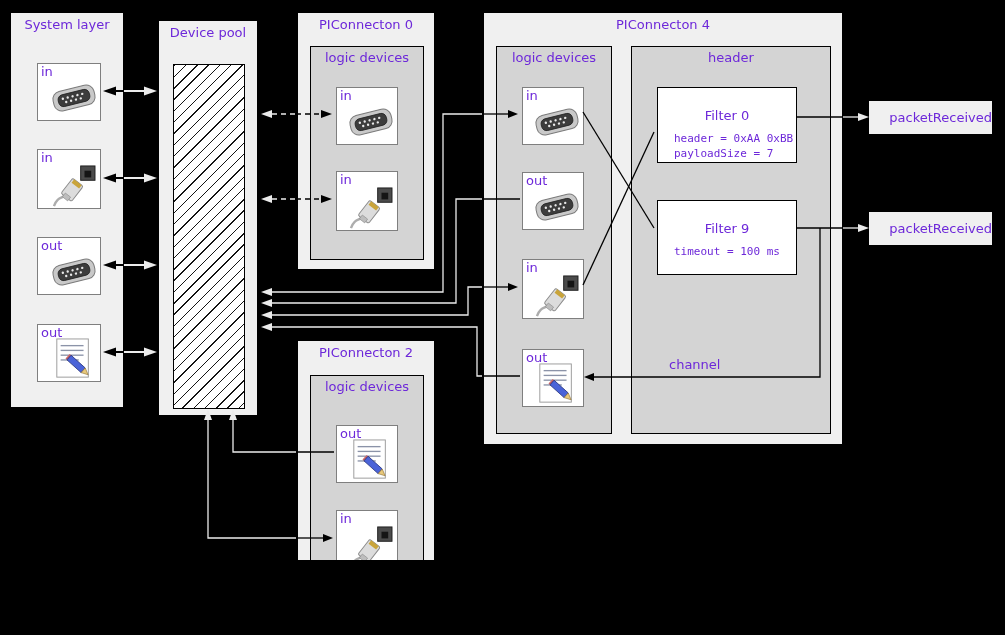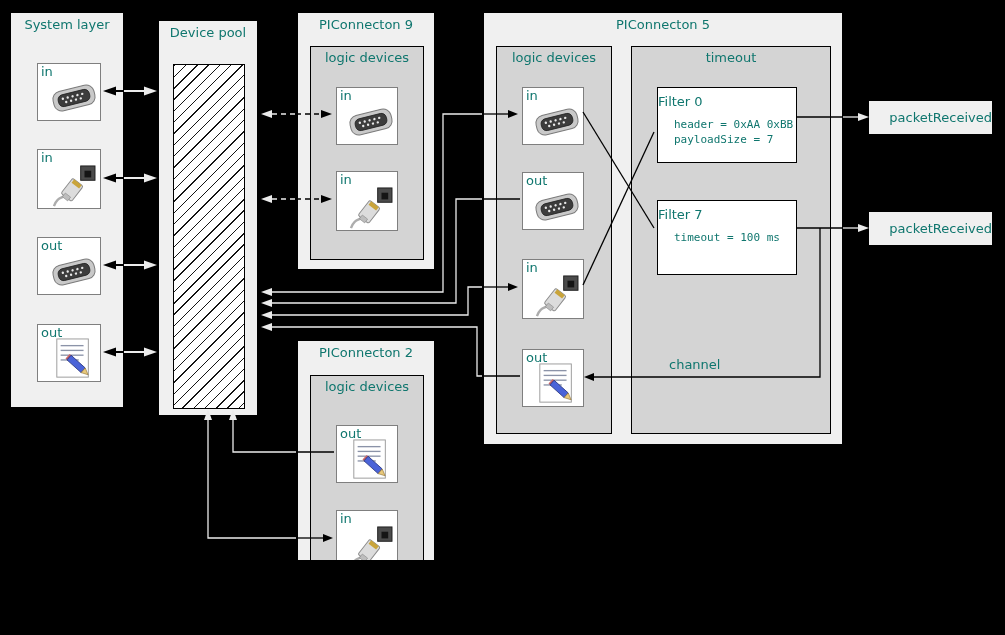--- a/index.html
+++ b/index.html
@@ -1,29 +1,29 @@
 <!DOCTYPE html>
 <html><head>
 <meta charset="utf-8">
 <style>
   html,body { margin:0; padding:0; background:#000; }
   #canvas {
     position:relative; width:1005px; height:560px; background:#000000;
-    font-family:"DejaVu Sans","Liberation Sans",sans-serif; color:#0f766e;
+    font-family:"DejaVu Sans","Liberation Sans",sans-serif; color:#6d28d9;
     overflow:hidden;
   }
   .panel { position:absolute; background:#f0f0f0; border:1px solid #000; box-sizing:border-box; }
   .panel-title { text-align:center; margin-top:4px; font-size:13px; white-space:nowrap; }
   .inner { position:absolute; background:#d4d4d4; border:1px solid #000; box-sizing:border-box; }
   .inner-title { text-align:center; margin-top:3px; font-size:13px; }
   .device { position:absolute; background:#fff; border:1px solid #7f7f7f; box-sizing:border-box; }
   .dev-label { position:absolute; top:0px; left:3px; font-size:13px;text-align:right; }
   .dev-icon { position:absolute; right:1px; bottom:1px; width:50px; height:42px; }
   .filter { position:absolute; width:140px; background:#fff; border:1px solid #000; box-sizing:border-box; }
-  .filter-title { text-align:left; font-size:13px; margin-top:6px; margin-bottom:9px; }
+  .filter-title { text-align:center; font-size:13px; margin-top:20px; margin-bottom:9px; }
   .filter-param { font-family:"DejaVu Sans Mono","Liberation Mono",monospace; font-size:11px; margin:2px 0 0 16px; white-space:nowrap; }
   .channel-label { position:absolute; font-size:13px; text-align:left; width:100px; }
   .event-box { position:absolute; left:868px; width:125px; height:35px; background:#f0f0f0;
     border:1px solid #000; box-sizing:border-box; text-align:right; line-height:33px; font-size:13px; }
   #hatch {
     position:absolute; left:14px; top:43px; width:72px; height:345px;
     border:1px solid #000; box-sizing:border-box;
     background-color:#fff;
     background-image:repeating-linear-gradient(135deg,#141414 0px,#141414 1px,transparent 1px,transparent 8px);
   }
@@ -103,21 +103,21 @@
         </svg>
     </div>
   </div>
 
   <div class="panel" id="pool" style="left:158px;top:20px;width:100px;height:396px">
     <div class="panel-title">Device pool</div>
     <div id="hatch"></div>
   </div>
 
   <div class="panel" id="p0" style="left:297px;top:12px;width:138px;height:258px">
-    <div class="panel-title">PIConnecton 9</div>
+    <div class="panel-title">PIConnecton 0</div>
     <div class="inner" style="left:12px;top:33px;width:114px;height:214px">
       <div class="inner-title">logic devices</div>
       <div class="device" style="left:25px;top:40px;width:62px;height:58px">
         <span class="dev-label">in</span>
         <svg class="dev-icon" viewBox="0 0 48 42">
             <use href="#sym-serial"></use>
           </svg>
       </div>
       <div class="device" style="left:25px;top:124px;width:62px;height:60px">
         <span class="dev-label">in</span>
@@ -141,21 +141,21 @@
       <div class="device" style="left:25px;top:134px;width:62px;height:60px">
         <span class="dev-label">in</span>
         <svg class="dev-icon" viewBox="0 0 48 44">
             <use href="#sym-ethernet"></use>
           </svg>
       </div>
     </div>
   </div>
 
   <div class="panel" id="p1" style="left:483px;top:12px;width:360px;height:433px">
-    <div class="panel-title">PIConnecton 5</div>
+    <div class="panel-title">PIConnecton 4</div>
     <div class="inner" style="left:12px;top:33px;width:116px;height:388px">
       <div class="inner-title">logic devices</div>
       <div class="device" style="left:25px;top:40px;width:62px;height:58px">
         <span class="dev-label">in</span>
         <svg class="dev-icon" viewBox="0 0 48 42">
             <use href="#sym-serial"></use>
           </svg>
       </div>
       <div class="device" style="left:25px;top:125px;width:62px;height:58px">
         <span class="dev-label">out</span>
@@ -170,28 +170,28 @@
           </svg>
       </div>
       <div class="device" style="left:25px;top:302px;width:62px;height:58px">
         <span class="dev-label">out</span>
         <svg class="dev-icon" viewBox="0 0 46 44">
             <use href="#sym-script"></use>
           </svg>
       </div>
     </div>
     <div class="inner" style="left:147px;top:33px;width:200px;height:388px">
-      <div class="inner-title">timeout</div>
+      <div class="inner-title">header</div>
       <div class="filter" style="left:25px;top:40px;height:76px">
         <div class="filter-title">Filter 0</div>
         <div class="filter-param">header = 0xAA 0xBB</div>
         <div class="filter-param">payloadSize = 7</div>
       </div>
       <div class="filter" style="left:25px;top:153px;height:75px">
-        <div class="filter-title">Filter 7</div>
+        <div class="filter-title">Filter 9</div>
         <div class="filter-param">timeout = 100 ms</div>
       </div>
       <div class="channel-label" style="left:37px;top:310px">channel</div>
     </div>
   </div>
 
   <div class="event-box" style="top:100px">packetReceived</div>
   <div class="event-box" style="top:211px">packetReceived</div>
 
   <svg id="wires" width="1005" height="635">

